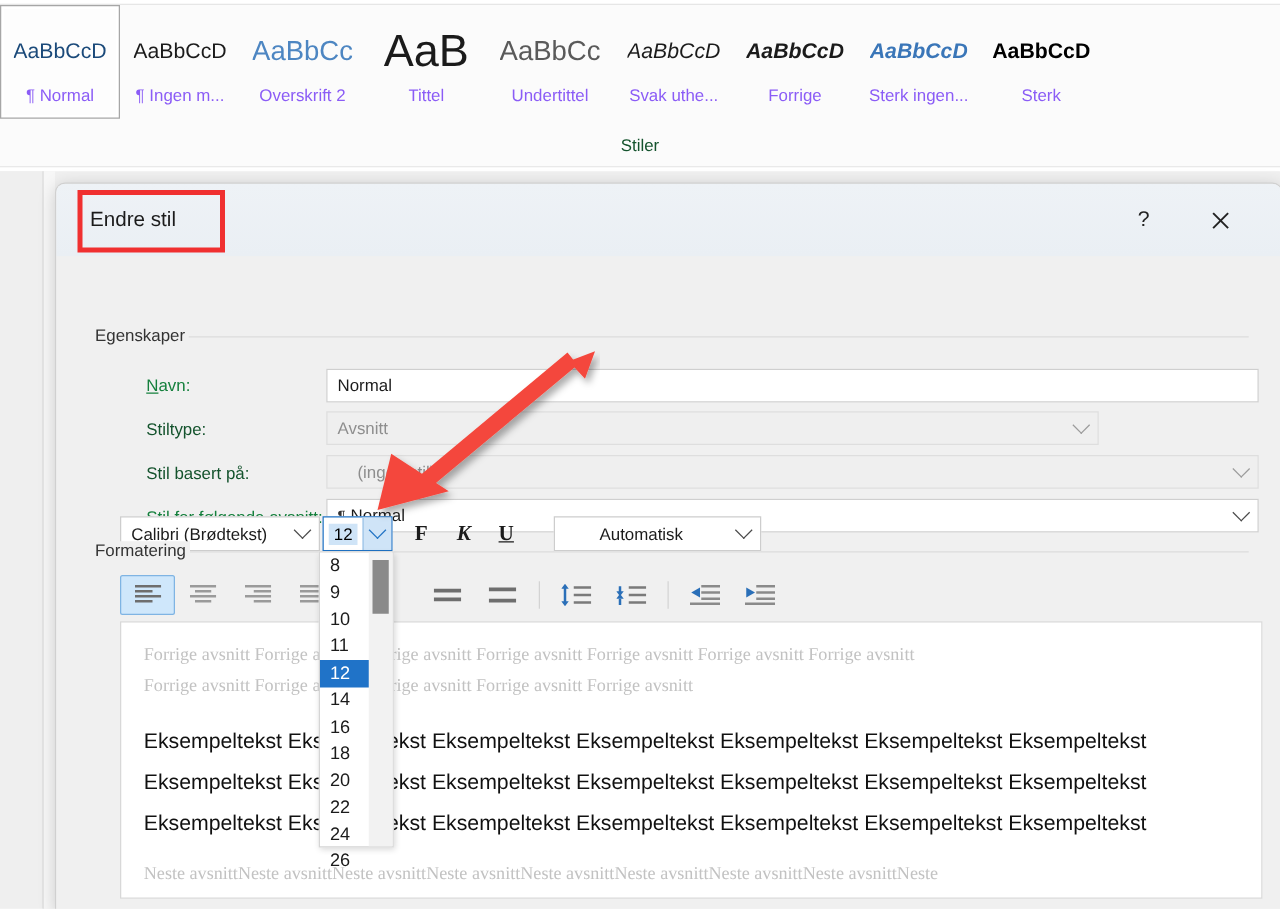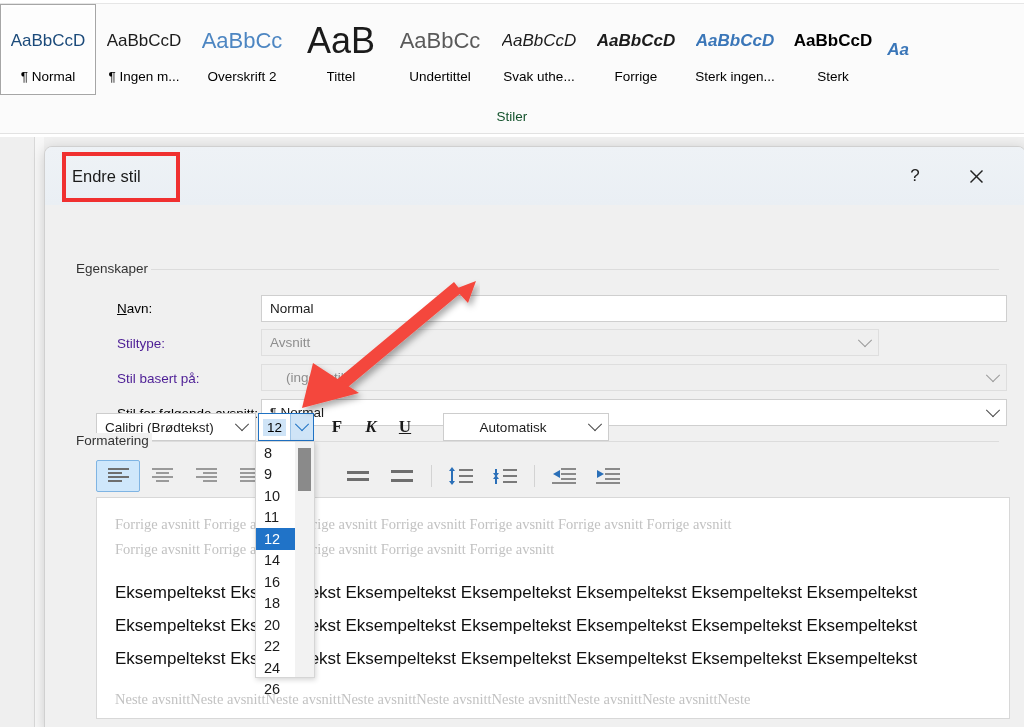--- a/index.html
+++ b/index.html
@@ -14,21 +14,21 @@
   
   .ribbon{position:absolute;left:0;top:0;width:1024px;height:137px;background:#ffffff;}
   .gallery{position:absolute;left:0;top:3px;width:1024px;height:97px;
            background:#fbfbfb;border-top:1px solid #e6e6e6;border-bottom:1px solid #e6e6e6;
            display:flex;align-items:stretch;overflow:hidden;}
   .style-item{flex:0 0 auto;display:flex;flex-direction:column;align-items:center;
               justify-content:center;height:91px;box-sizing:border-box;padding:0 6px;}
   .style-item.selected{border:1px solid #a6a6a6;background:#fdfdfd;box-shadow:inset 0 0 0 2px #ffffff;}
   .style-sample{height:54px;display:flex;align-items:center;justify-content:center;
                 white-space:nowrap;overflow:hidden;}
-  .style-label{font-size:13.5px;color:#000000;white-space:nowrap;overflow:hidden;
+  .style-label{font-size:13.5px;color:#8b5cf6;white-space:nowrap;overflow:hidden;
                text-overflow:clip;max-width:100%;line-height:18px;}
   .ribbon-group-label{position:absolute;left:0;top:100px;width:1024px;height:33px;
         display:flex;align-items:center;justify-content:center;font-size:13.5px;color:#14532d;
         background:#fbfbfb;}
   .ribbon-bottom-line{position:absolute;left:0;top:133px;width:1024px;height:1px;background:#e2e2e2;}
   .ribbon-under{position:absolute;left:0;top:134px;width:1024px;height:3px;background:#ffffff;}
 
   
   .doc-bg{position:absolute;left:0;top:137px;width:1024px;height:590px;background:#f0f0f0;}
   .doc-page{position:absolute;left:0;top:137px;width:34px;height:590px;background:#efefef;
@@ -53,22 +53,22 @@
   
   .red-box{position:absolute;left:62px;top:152px;width:118px;height:50px;
            border:4px solid #f03030;box-sizing:border-box;z-index:40;}
 
   
   .group-label{position:absolute;font-size:13.5px;color:#333;background:#f0f0f0;padding:0 3px;z-index:3;}
   .group-line{position:absolute;height:1px;background:#dcdcdc;}
 
   
   .frow{position:absolute;height:26px;display:flex;align-items:center;}
-  .flabel{font-size:13.5px;color:#000000;}
-  .flabel.dim{color:#4c1d95;}
+  .flabel{font-size:13.5px;color:#15803d;}
+  .flabel.dim{color:#14532d;}
   .flabel u{text-decoration:underline;}
 
   .field{position:absolute;height:27px;box-sizing:border-box;background:#ffffff;
          border:1px solid #cfcfcf;display:flex;align-items:center;}
   .field.disabled{background:#efefef;border:1px solid #dedede;}
   .field-text{font-size:13.5px;color:#1b1b1b;padding-left:8px;white-space:nowrap;}
   .field.disabled .field-text{color:#8e8e8e;}
   .field-arrow{margin-left:auto;width:26px;height:100%;display:flex;align-items:center;
                justify-content:center;}
   .chev{width:9px;height:9px;border-right:1.6px solid #4a4a4a;border-bottom:1.6px solid #4a4a4a;
@@ -176,26 +176,20 @@
           <div class="style-sample" style="">
             <span style="font-family:&quot;Liberation Sans&quot;,sans-serif;font-size:17px;color:#3a76b8;font-style:italic;font-weight:bold;">AaBbCcD</span>
           </div>
           <div class="style-label">Sterk ingen...</div>
         </div>
         <div class="style-item" style="width: 94px;">
           <div class="style-sample" style="">
             <span style="font-family:&quot;Liberation Sans&quot;,sans-serif;font-size:17px;color:#000;font-weight:bold;">AaBbCcD</span>
           </div>
           <div class="style-label">Sterk</div>
-        </div>
-        <div class="style-item" style="width: 36px;">
-          <div class="style-sample" style="">
-            <span style="font-family:&quot;Liberation Sans&quot;,sans-serif;font-size:17px;color:#3a76b8;font-style:italic;font-weight:bold;">Aa</span>
-          </div>
-          <div class="style-label"></div>
         </div>
       </div>
     <div class="ribbon-group-label">Stiler</div>
     <div class="ribbon-bottom-line"></div>
     <div class="ribbon-under"></div>
   </div>
 
   <div class="doc-bg"></div>
   <div class="doc-page"></div>
   <div class="doc-page2"></div>

